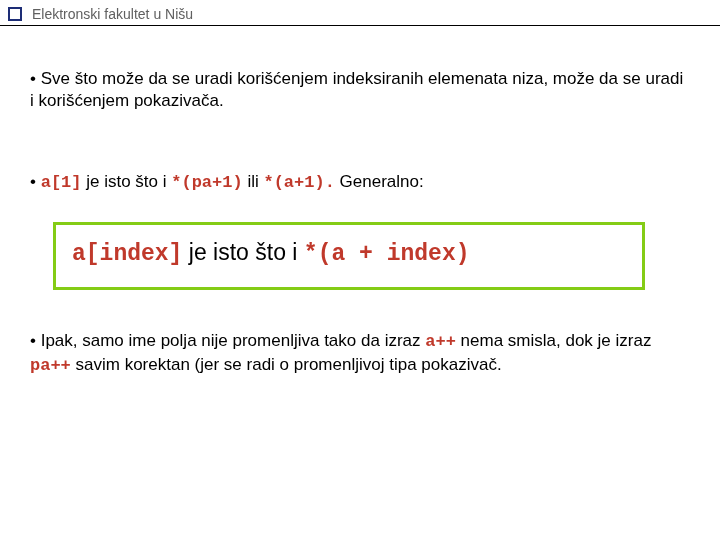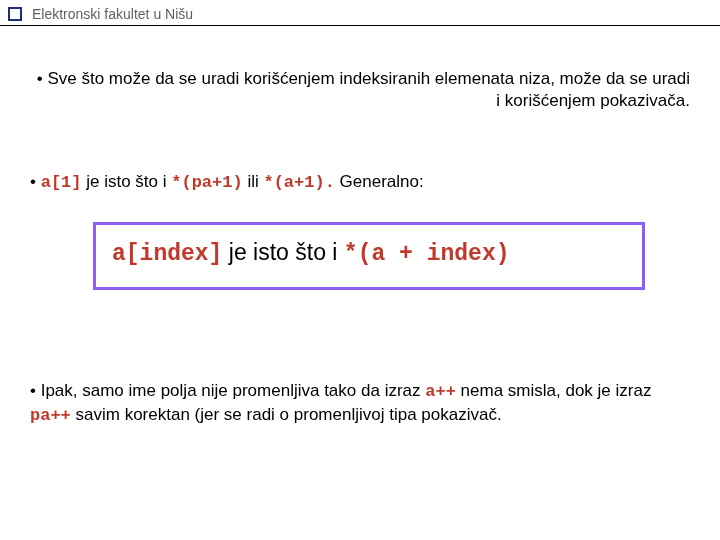--- a/index.html
+++ b/index.html
@@ -52,50 +52,49 @@
     text-align: right;
   }
   .content {
     padding: 0 30px;
   }
   .para {
     margin-top: 42px;
     font-size: 17px;
     line-height: 1.28;
     color: #000;
-    text-align: right;
   }
   .para2 {
     margin-top: 59px;
     font-size: 17px;
     line-height: 1.35;
   }
   .code {
     font-family: "Courier New", Courier, monospace;
     font-weight: bold;
     color: #c0392b;
   }
   .codebox {
-    margin: 28px 45px 0 63px;
-    border: 3px solid #8b5cf6;
+    margin: 28px 45px 0 23px;
+    border: 3px solid #84cc16;
     padding: 14px 16px 20px 16px;
   }
   .codebox-line {
     font-size: 23px;
     font-family: "Courier New", Courier, monospace;
     font-weight: bold;
     color: #c0392b;
   }
   .codebox-line .plain {
     font-family: Arial, Helvetica, sans-serif;
     font-weight: normal;
     color: #000;
   }
   .para3 {
-    margin-top: 90px;
+    margin-top: 40px;
     font-size: 17px;
     line-height: 1.35;
   }
   .emph {
     font-family: "Courier New", Courier, monospace;
     font-weight: bold;
     color: #c0392b;
     font-size: 17px;
   }
 </style>

